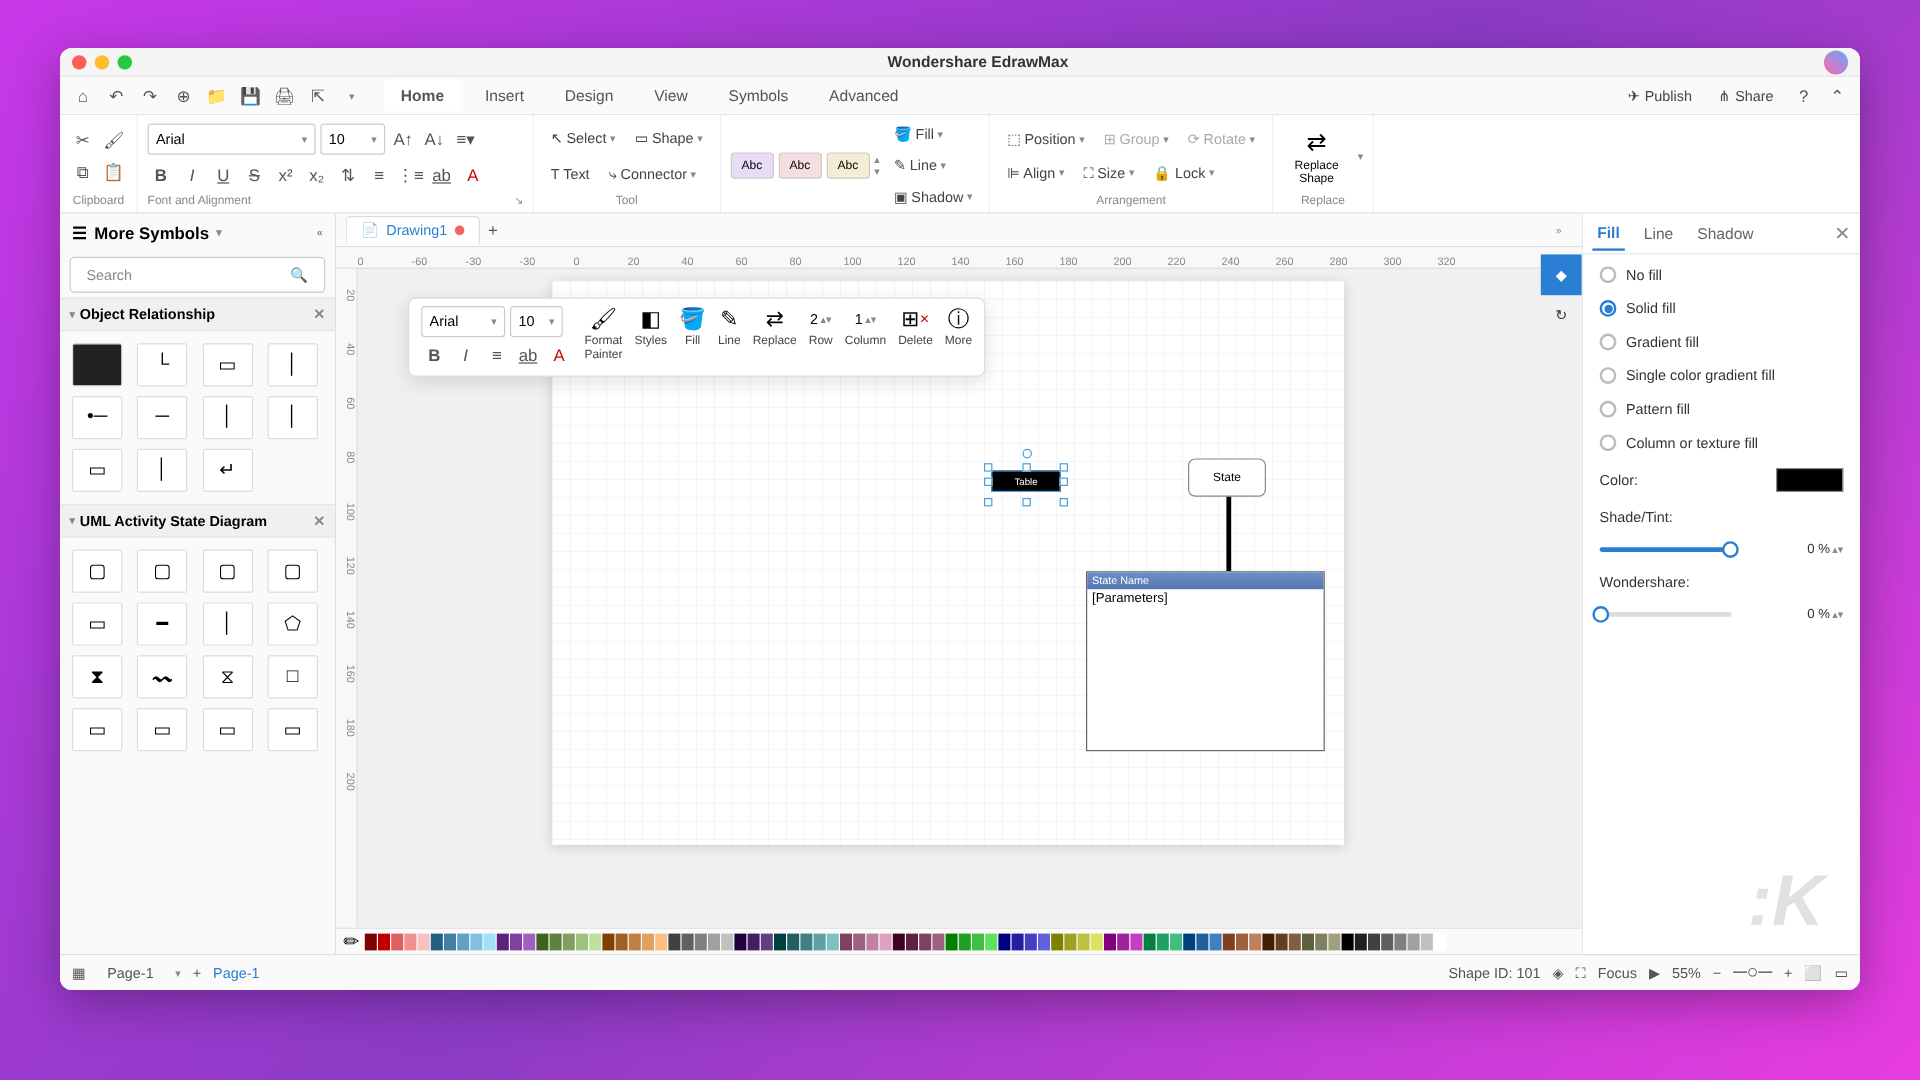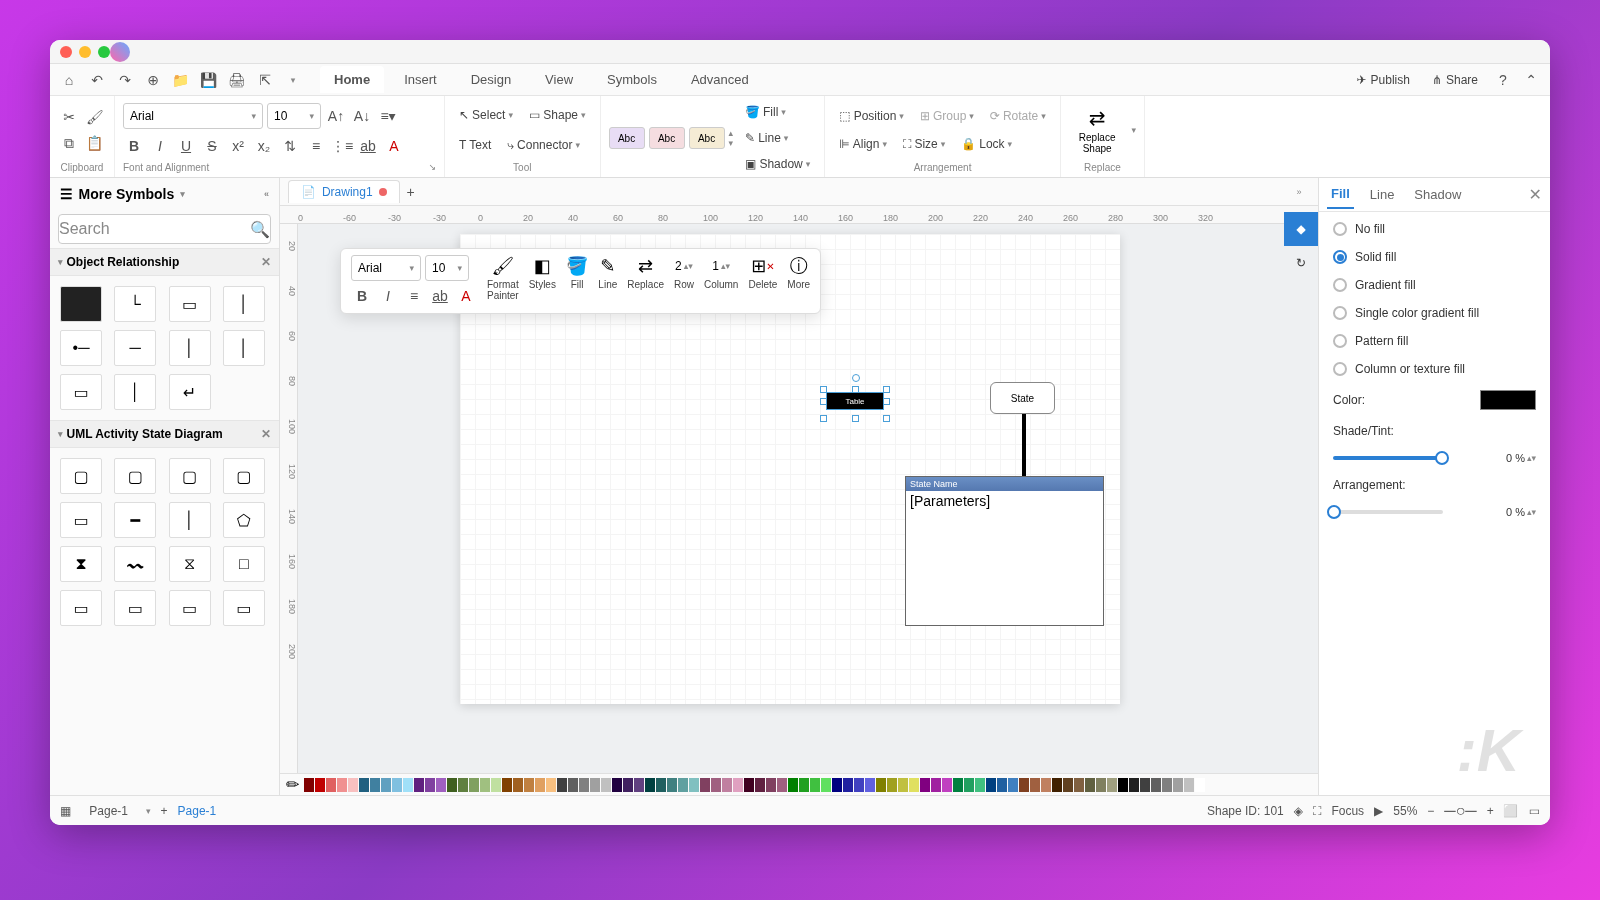--- a/index.html
+++ b/index.html
@@ -32,21 +32,21 @@
 .abc { width: 36px; height: 22px; border: 1px solid #ccc; border-radius: 3px; font-size: 10px; display: flex; align-items: center; justify-content: center; }
 .abc1 { background: #e8ddf5; }
 .abc2 { background: #f5dde0; }
 .abc3 { background: #f5ecd5; }
 .bigbtn { display: flex; flex-direction: column; align-items: center; gap: 2px; padding: 4px 10px; cursor: pointer; }
 .bigbtn .bicn { font-size: 20px; }
 .bigbtn .blbl { font-size: 10px; text-align: center; line-height: 1.1; }
 .workspace { flex: 1; display: flex; overflow: hidden; }
 .leftpanel { width: 230px; background: #fafafa; border-right: 1px solid #e0e0e0; display: flex; flex-direction: column; }
 .lphead { padding: 8px 10px; display: flex; align-items: center; gap: 6px; font-size: 14px; font-weight: 600; }
-.lpsearch { margin: 4px 8px; height: 30px; border: 1px solid #ccc; border-radius: 4px; display: flex; align-items: center; padding: 0 0; font-size: 16px; color: #888; background: #fff; justify-content: space-between; }
+.lpsearch { margin: 4px 8px; height: 30px; border: 1px solid #ccc; border-radius: 4px; display: flex; align-items: center; padding: 0 13px; font-size: 12px; color: #888; background: #fff; justify-content: space-between; }
 .lpgroup { padding: 6px 8px; font-size: 12px; font-weight: 600; display: flex; align-items: center; gap: 4px; background: #f0f0f0; border-top: 1px solid #e5e5e5; border-bottom: 1px solid #e5e5e5; }
 .lpgroup .x { margin-left: auto; color: #888; cursor: pointer; }
 .shapegrid { display: grid; grid-template-columns: repeat(4,1fr); gap: 8px; padding: 10px; }
 .shapethumb { width: 42px; height: 36px; border: 1px solid #ddd; border-radius: 2px; background: #fff; display: flex; align-items: center; justify-content: center; }
 .shapethumb.dark { background: #222; }
 .canvaswrap { flex: 1; display: flex; flex-direction: column; position: relative; background: #eef0f2; }
 .tabbar { height: 28px; display: flex; align-items: center; padding: 0 8px; background: #fafafa; border-bottom: 1px solid #e0e0e0; }
 .doctab { display: flex; align-items: center; gap: 6px; padding: 4px 12px; font-size: 12px; color: #2a7fd4; background: #fff; border: 1px solid #ddd; border-bottom: none; border-radius: 4px 4px 0 0; }
 .doctab .dot { width: 8px; height: 8px; border-radius: 50%; background: #e66; }
 .ruler-h { height: 18px; background: #f8f8f8; border-bottom: 1px solid #ddd; font-size: 9px; display: flex; align-items: flex-end; overflow: hidden; padding-left: 18px; }
@@ -65,21 +65,21 @@
 .selshape .tbl { position: absolute; left: 6px; top: 10px; width: 58px; height: 18px; background: #000; color: #fff; font-size: 8px; display: flex; align-items: center; justify-content: center; border: 1px solid #4a9fd8; }
 .selhandle { position: absolute; width: 7px; height: 7px; background: #fff; border: 1px solid #4a9fd8; }
 .sh-tl { left: 0; top: 4px; } .sh-tm { left: 32px; top: 4px; } .sh-tr { right: 0; top: 4px; }
 .sh-ml { left: 0; top: 16px; } .sh-mr { right: 0; top: 16px; }
 .sh-bl { left: 0; bottom: 12px; } .sh-bm { left: 32px; bottom: 12px; } .sh-br { right: 0; bottom: 12px; }
 .selrot { position: absolute; left: 32px; top: -8px; width: 8px; height: 8px; border: 1px solid #4a9fd8; border-radius: 50%; background: #fff; }
 .statebox { position: absolute; left: 530px; top: 148px; width: 65px; height: 32px; background: #fff; border: 1px solid #888; border-radius: 6px; font-size: 10px; display: flex; align-items: center; justify-content: center; }
 .connline { position: absolute; left: 562px; top: 180px; width: 4px; height: 62px; background: #000; }
 .bigbox { position: absolute; left: 445px; top: 242px; width: 199px; height: 150px; background: #fff; border: 1px solid #666; }
 .bigbox .hdr { height: 14px; background: linear-gradient(#6a8fc5,#5578b0); color: #fff; font-size: 9px; padding: 0 4px; display: flex; align-items: center; }
-.bigbox .param { font-size: 14px; padding: 2px 4px; }
+.bigbox .param { font-size: 11px; padding: 2px 4px; }
 .colorbar { height: 22px; display: flex; align-items: center; padding: 0 6px; gap: 1px; background: #fafafa; border-top: 1px solid #e0e0e0; }
 .cs { width: 10px; height: 14px; }
 .rightpanel { width: 232px; background: #fff; border-left: 1px solid #e0e0e0; display: flex; flex-direction: column; }
 .rptabs { height: 34px; display: flex; align-items: center; border-bottom: 1px solid #e5e5e5; padding: 0 8px; gap: 12px; }
 .rptab { font-size: 13px; color: #666; padding: 6px 4px; cursor: pointer; }
 .rptab.active { color: #2a7fd4; font-weight: 600; border-bottom: 2px solid #2a7fd4; }
 .rpx { margin-left: auto; color: #888; cursor: pointer; }
 .rpside { position: absolute; right: 232px; top: 0; width: 34px; display: flex; flex-direction: column; }
 .rpsidebtn { width: 34px; height: 34px; display: flex; align-items: center; justify-content: center; cursor: pointer; }
 .rpsidebtn.active { background: #2a7fd4; color: #fff; }
@@ -103,20 +103,21 @@
 </head>
 <body>
 
 <div class="window">
   <div class="titlebar">
     <div class="traffic">
       <div class="tl red"></div>
       <div class="tl yellow"></div>
       <div class="tl green"></div>
     </div>
+    <div class="title">Wondershare EdrawMax</div>
     <div class="avatar"></div>
   </div>
 
   <div class="toolbar1">
     <div class="ticon">⌂</div>
     <div class="ticon">↶</div>
     <div class="ticon">↷</div>
     <div class="ticon">⊕</div>
     <div class="ticon">📁</div>
     <div class="ticon">💾</div>
@@ -655,21 +656,21 @@
         <div>Shade/Tint:</div>
         <div class="proprow">
           <div class="slider blue">
               <div class="thumb"></div>
             </div>
           <div class="valbox">
               <span>0 %</span>
               <span class="chev">▴▾</span>
             </div>
         </div>
-        <div>Arrangement:</div>
+        <div>Wondershare:</div>
         <div class="proprow">
           <div class="slider">
               <div class="thumb left"></div>
             </div>
           <div class="valbox">
               <span>0 %</span>
               <span class="chev">▴▾</span>
             </div>
         </div>
       </div>

